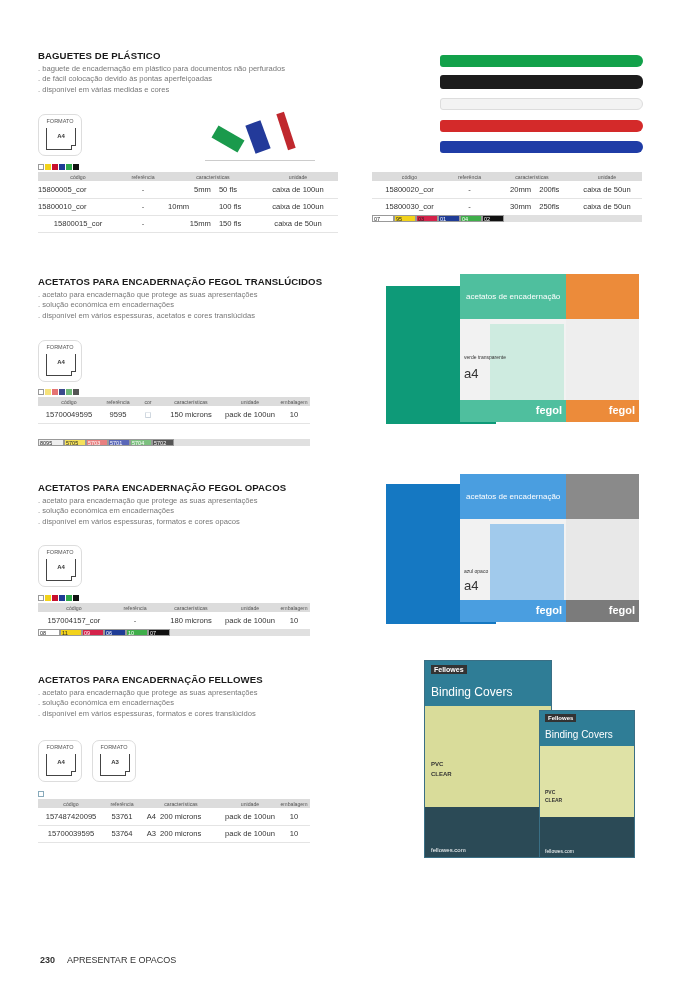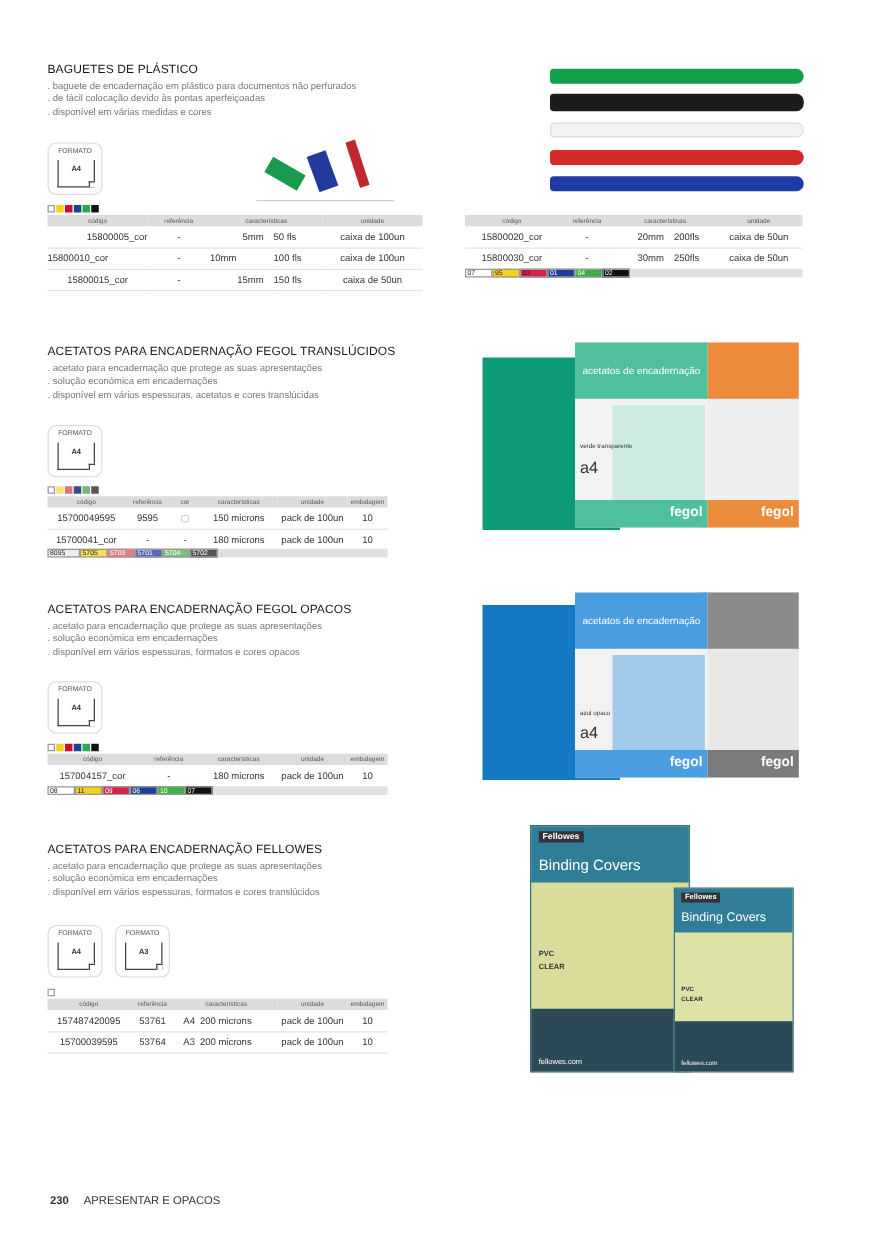--- a/index.html
+++ b/index.html
@@ -1,19 +1,19 @@
 <!DOCTYPE html>
 <html><head>
 <meta charset="utf-8">
 <style>
   * { box-sizing: border-box; margin: 0; padding: 0; }
   html, body { width: 700px; height: 990px; background: #ffffff; overflow: hidden; }
   body { position: relative; font-family: "Liberation Sans", "DejaVu Sans", sans-serif; color: #222; }
   .section { position: absolute; left: 38px; }
-  .title { font-weight: normal; font-size: 9.6px; color: #1a1a1a; letter-spacing: 0.1px; }
+  .title { font-weight: bold; font-size: 9.6px; color: #1a1a1a; letter-spacing: 0.1px; }
   .bullets { margin-top: 3px; }
   .bullets div { font-size: 7.6px; color: #777; line-height: 10.4px; }
   .formats { display: flex; gap: 10px; }
   .fmt { width: 44px; height: 42px; border: 1px solid #ddd; border-radius: 7px; position: relative; background: #fff; }
   .fmt .lbl { position: absolute; top: 3px; left: 0; right: 0; text-align: center; font-size: 5.5px; color: #555; }
   .fmt .page { position: absolute; left: 7px; top: 13px; width: 30px; height: 22px; border-left: 1px solid #444; border-right: 1px solid #444; border-bottom: 1px solid #444; }
   .fmt .page span { position: absolute; top: 5px; left: 0; right: 0; text-align: center; font-size: 6px; font-weight: bold; color: #333; }
   .fmt .fold { position: absolute; right: -1px; bottom: -1px; width: 5px; height: 5px; border-left: 1px solid #444; border-top: 1px solid #444; background: #fff; }
   .swatches { display: flex; gap: 1px; margin-top: 4px; }
   .sw { width: 6px; height: 6px; }
@@ -65,21 +65,21 @@
 
 <table class="section" style="top:172px;width:300px;">
   <tbody>
       <tr>
     <th style="width:80px">código</th>
     <th style="width:50px">referência</th>
     <th style="width:90px" colspan="2">características</th>
     <th style="width:80px">unidade</th>
   </tr>
   <tr>
-    <td style="text-align:right">15800005_cor</td>
+    <td style="text-align:left">15800005_cor</td>
     <td style="text-align:center">-</td>
     <td style="text-align:right;padding-right:8px">5mm</td>
     <td>50 fls</td>
     <td style="text-align:center">caixa de 100un</td>
   </tr>
   <tr>
     <td style="text-align:left">15800010_cor</td>
     <td style="text-align:center">-</td>
     <td style="padding-right:8px">10mm</td>
     <td>100 fls</td>
@@ -171,28 +171,20 @@
     <th style="width:56px">unidade</th>
     <th style="width:32px">embalagem</th>
   </tr>
   <tr>
     <td style="text-align:center">15700049595</td>
     <td style="text-align:center">9595</td>
     <td style="text-align:center;color:#9ab">▢</td>
     <td style="text-align:center">150 microns</td>
     <td style="text-align:center">pack de 100un</td>
     <td style="text-align:center">10</td>
-  </tr>
-  <tr>
-    <td style="text-align:center;border:none">15700041_cor</td>
-    <td style="text-align:center;border:none">-</td>
-    <td style="text-align:center;border:none">-</td>
-    <td style="text-align:center;border:none">180 microns</td>
-    <td style="text-align:center;border:none">pack de 100un</td>
-    <td style="text-align:center;border:none">10</td>
   </tr>
 </tbody>
   </table>
 <div class="cbar section" style="top:438px;width:272px;background:#e0e0e0;">
   <div style="width:26px;background:#eee">8095</div>
   <div style="width:22px;background:#f5e15a">5705</div>
   <div style="width:22px;background:#e88080;color:#fff">5703</div>
   <div style="width:22px;background:#5a67b8;color:#fff">5701</div>
   <div style="width:22px;background:#7cc07f;color:#fff">5704</div>
   <div style="width:22px;background:#555;color:#fff">5702</div>

